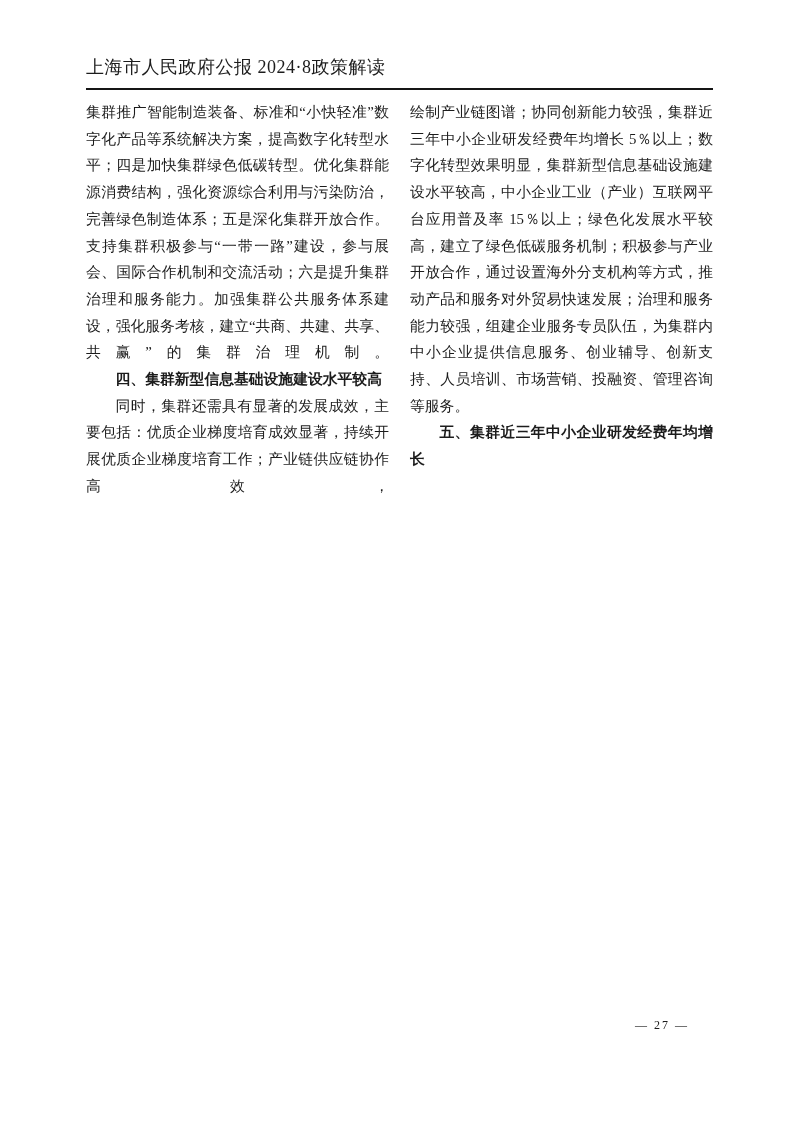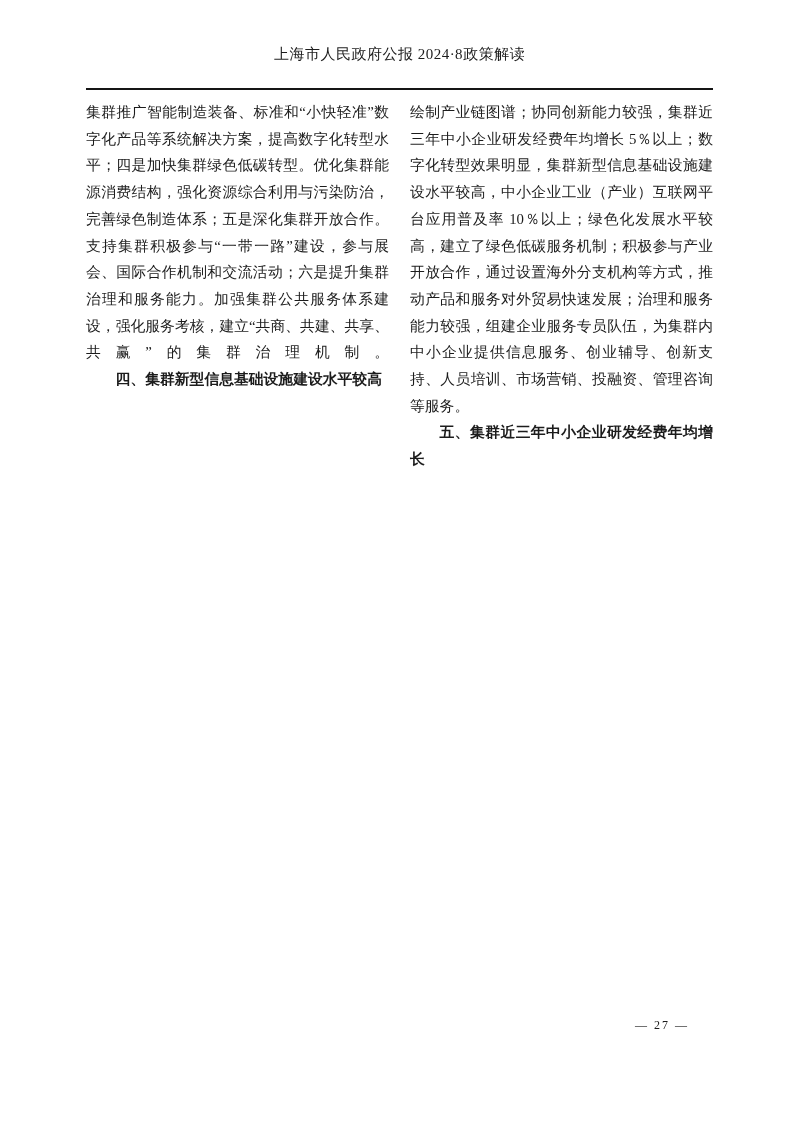--- a/index.html
+++ b/index.html
@@ -11,27 +11,27 @@
     position: relative;
     width: 793px;
     height: 1122px;
     background: #ffffff;
     color: #1c1c1c;
     font-family: "Liberation Serif", "DejaVu Serif", serif;
     overflow: hidden;
   }
   .pg-header {
     position: absolute;
-    top: 45px;
+    top: 55px;
     left: 86px;
     right: 80px;
     display: flex;
-    justify-content: center;
+    justify-content: flex-start;
     align-items: baseline;
-    font-size: 15px;
+    font-size: 18px;
     letter-spacing: 0.5px;
   }
   .journal-title {
     font-weight: normal;
   }
   .section-label {
     font-weight: normal;
     font-family: "Liberation Sans", "DejaVu Sans", sans-serif;
   }
   .header-rule {
@@ -86,22 +86,23 @@
     <span class="journal-title">上海市人民政府公报 2024·8</span>
     <span class="section-label">政策解读</span>
   </div>
 
   <div class="header-rule"></div>
 
   <div class="article-body">
     <div class="col">
       <p class="flow">集群推广智能制造装备、标准和“小快轻准”数字化产品等系统解决方案，提高数字化转型水平；四是加快集群绿色低碳转型。优化集群能源消费结构，强化资源综合利用与污染防治，完善绿色制造体系；五是深化集群开放合作。支持集群积极参与“一带一路”建设，参与展会、国际合作机制和交流活动；六是提升集群治理和服务能力。加强集群公共服务体系建设，强化服务考核，建立“共商、共建、共享、共赢”的集群治理机制。</p>
       <p class="heading">四、集群新型信息基础设施建设水平较高</p>
+      <p class="indent flow">同时，集群还需具有显著的发展成效，主要包括：优质企业梯度培育成效显著，持续开展优质企业梯度培育工作；产业链供应链协作高效，</p>
     </div>
     <div class="col">
-      <p>绘制产业链图谱；协同创新能力较强，集群近三年中小企业研发经费年均增长 5％以上；数字化转型效果明显，集群新型信息基础设施建设水平较高，中小企业工业（产业）互联网平台应用普及率 10％以上；绿色化发展水平较高，建立了绿色低碳服务机制；积极参与产业开放合作，通过设置海外分支机构等方式，推动产品和服务对外贸易快速发展；治理和服务能力较强，组建企业服务专员队伍，为集群内中小企业提供信息服务、创业辅导、创新支持、人员培训、市场营销、投融资、管理咨询等服务。</p>
+      <p>绘制产业链图谱；协同创新能力较强，集群近三年中小企业研发经费年均增长 5％以上；数字化转型效果明显，集群新型信息基础设施建设水平较高，中小企业工业（产业）互联网平台应用普及率 15％以上；绿色化发展水平较高，建立了绿色低碳服务机制；积极参与产业开放合作，通过设置海外分支机构等方式，推动产品和服务对外贸易快速发展；治理和服务能力较强，组建企业服务专员队伍，为集群内中小企业提供信息服务、创业辅导、创新支持、人员培训、市场营销、投融资、管理咨询等服务。</p>
       <p class="heading">五、集群近三年中小企业研发经费年均增长</p>
     </div>
   </div>
 
   <span class="page-number">— 27 —</span>
 
 </div>
 
 </body></html>

